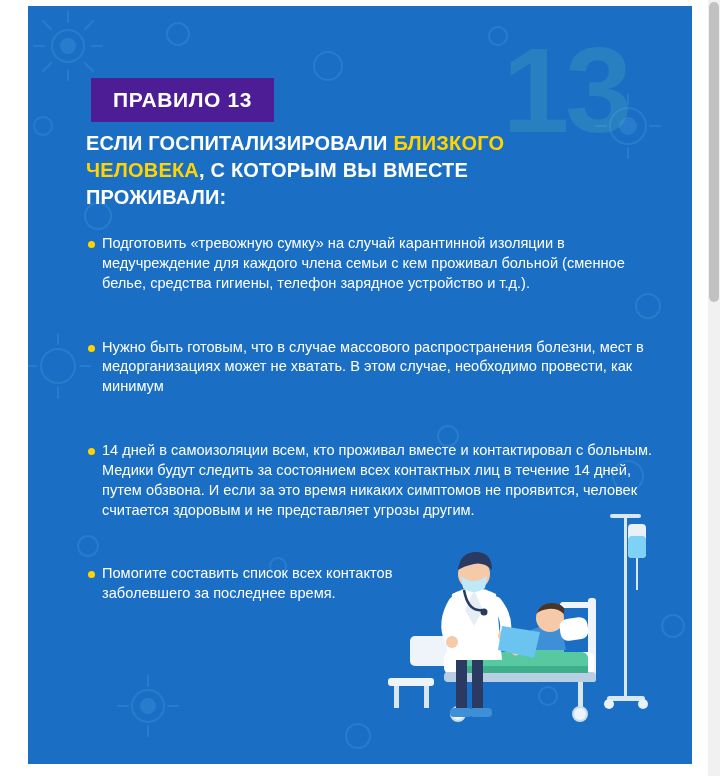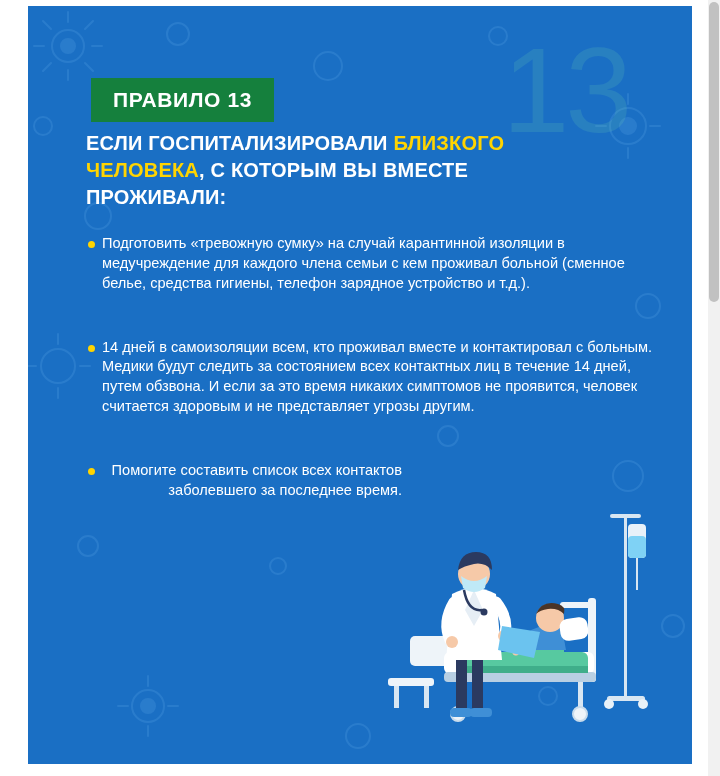--- a/index.html
+++ b/index.html
@@ -37,34 +37,34 @@
     opacity: 0.30;
     pointer-events: none;
   }
 
   
   .ghost-number {
     position: absolute;
     right: 64px;
     top: 24px;
     font-size: 120px;
-    font-weight: normal;
+    font-weight: bold;
     color: #86efac;
     opacity: 0.13;
     letter-spacing: -4px;
     line-height: 1;
     font-family: "Liberation Sans", sans-serif;
   }
 
   
   .rule-badge {
     position: absolute;
     left: 63px;
     top: 72px;
-    background: #15803d;
+    background: #4c1d95;
     color: #ffffff;
     font-size: 21px;
     font-weight: bold;
     letter-spacing: 0.6px;
     padding: 10px 22px 10px 22px;
   }
 
   
   .headline {
     position: absolute;
@@ -102,21 +102,21 @@
     top: 7px;
     width: 7px;
     height: 7px;
     border-radius: 50%;
     background: #ffd400;
   }
   .bullet .txt { display: block; }
 
   
   .bullet.narrow { width: 400px; }
-  .bullet.narrow2 { width: 300px; text-align: right; }
+  .bullet.narrow2 { width: 300px; }
 
   
   .illustration {
     position: absolute;
     right: 10px;
     bottom: 28px;
     width: 330px;
     height: 230px;
   }
 
@@ -203,20 +203,24 @@
       <span>ЕСЛИ ГОСПИТАЛИЗИРОВАЛИ </span><span class="accent">БЛИЗКОГО ЧЕЛОВЕКА</span><span>, С КОТОРЫМ ВЫ ВМЕСТЕ ПРОЖИВАЛИ:</span>
     </div>
 
     <div class="bullets">
 
       <div class="bullet">
         <span class="dot"></span>
         <span class="txt">Подготовить «тревожную сумку» на случай карантинной изоляции в медучреждение для каждого члена семьи с кем проживал больной (сменное белье, средства гигиены, телефон зарядное устройство и т.д.).</span>
       </div>
 
+      <div class="bullet">
+        <span class="dot"></span>
+        <span class="txt">Нужно быть готовым, что в случае массового распространения болезни, мест в медорганизациях может не хватать. В этом случае, необходимо провести, как минимум</span>
+      </div>
 
       <div class="bullet">
         <span class="dot"></span>
         <span class="txt">14 дней в самоизоляции всем, кто проживал вместе и контактировал с больным. Медики будут следить за состоянием всех контактных лиц в течение 14 дней, путем обзвона. И если за это время никаких симптомов не проявится, человек считается здоровым и не представляет угрозы другим.</span>
       </div>
 
 
 
       <div class="bullet narrow2">
         <span class="dot"></span>

